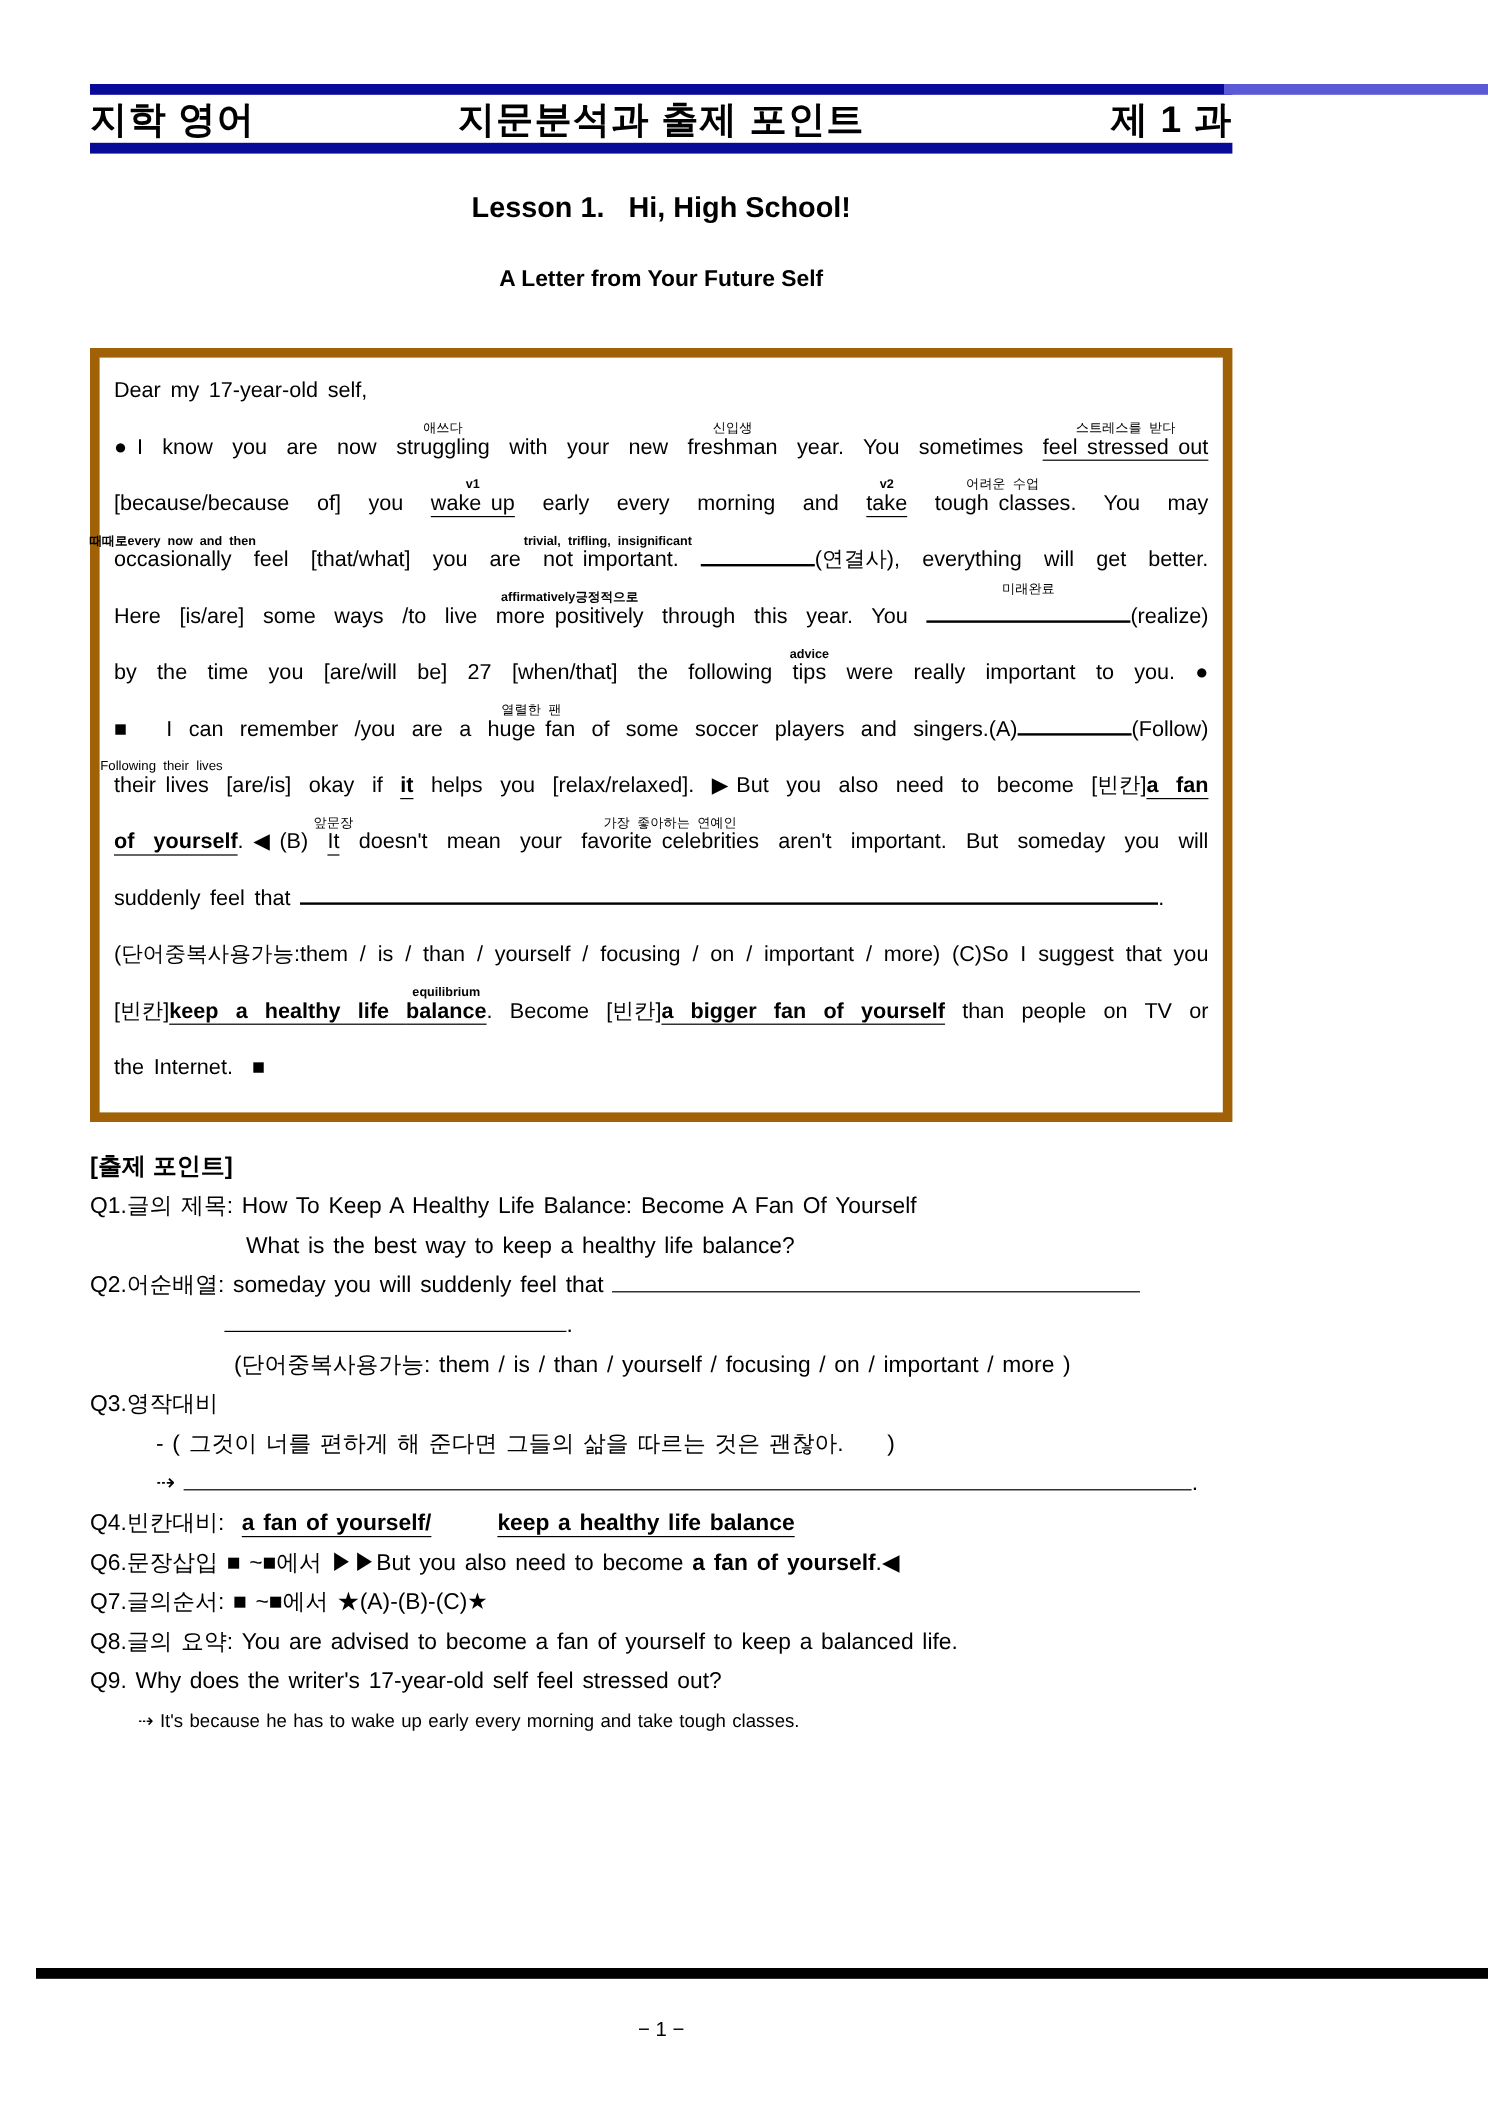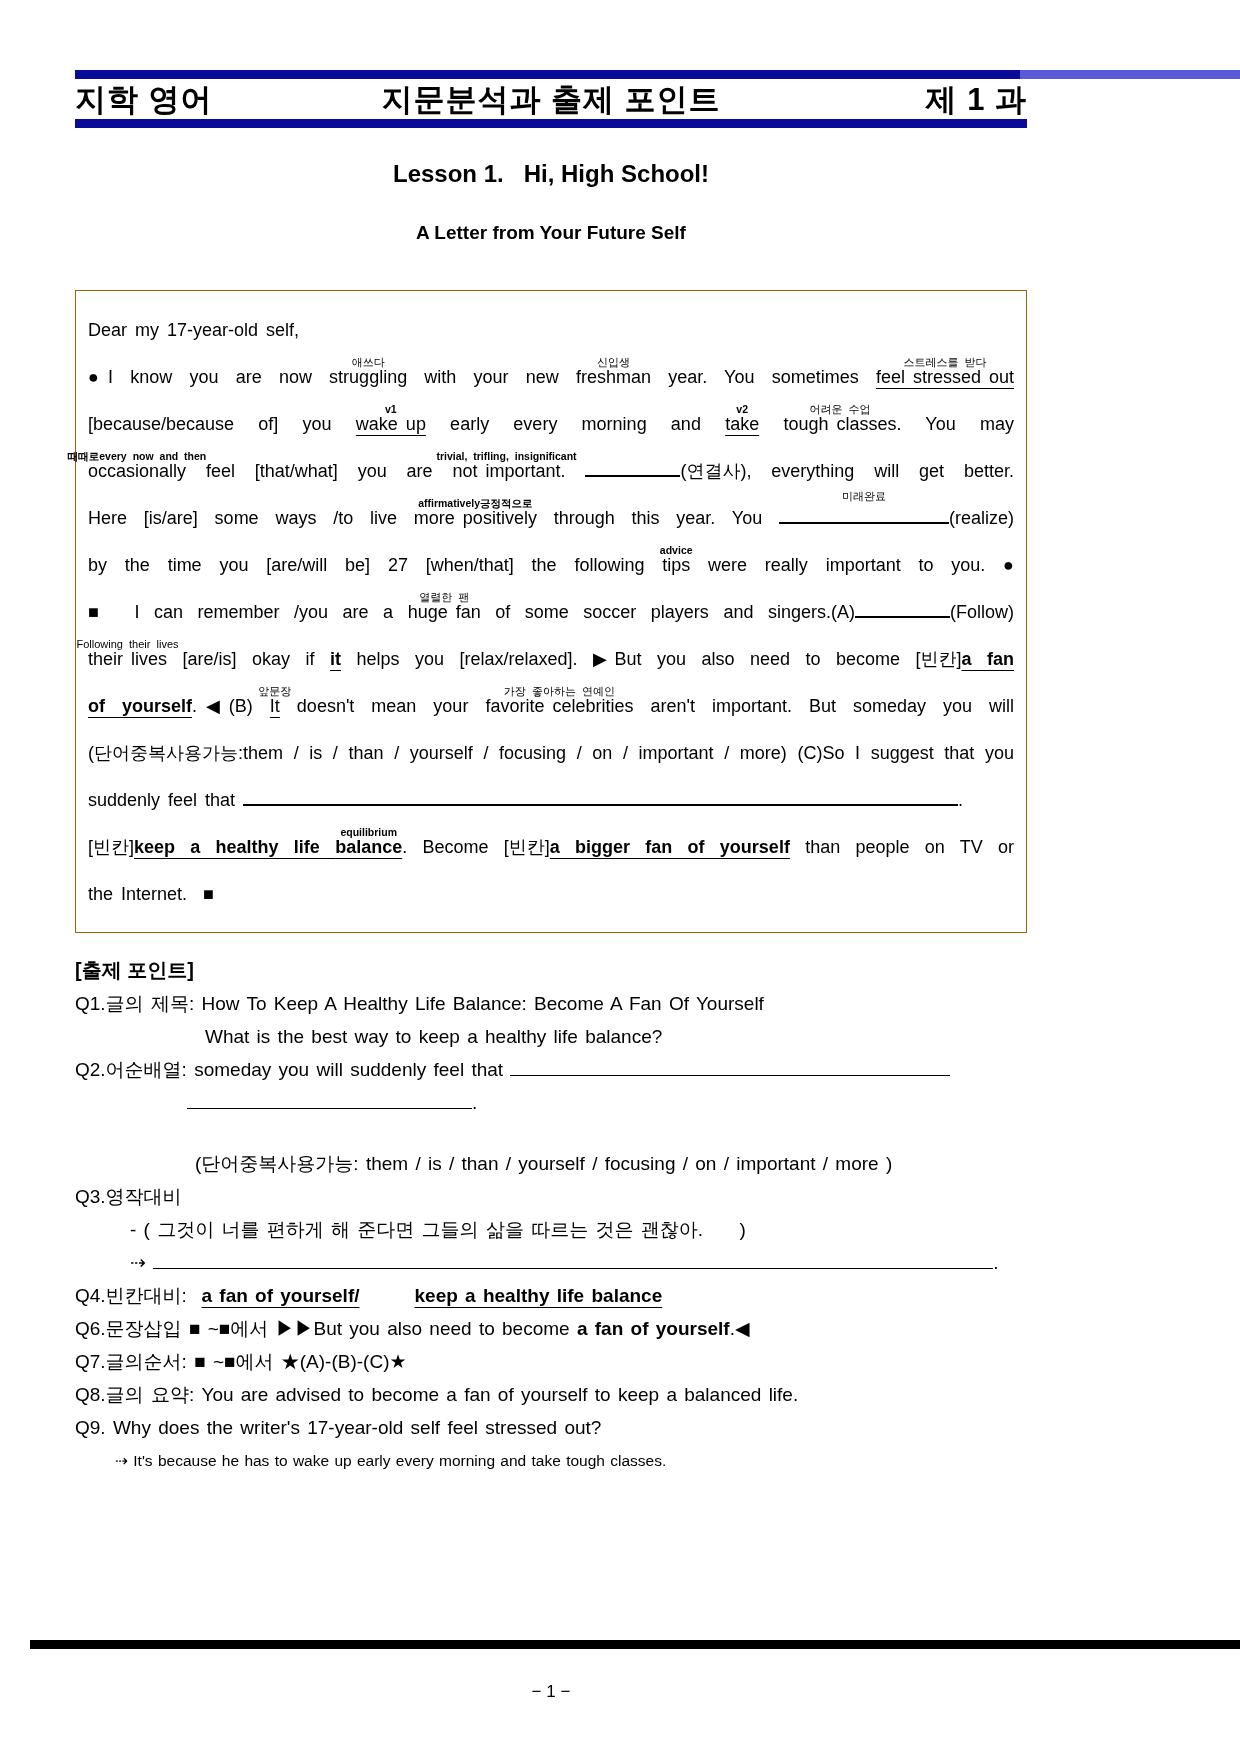--- a/index.html
+++ b/index.html
@@ -18,21 +18,21 @@
   .header{padding-top:70px;position:relative;}
   .bar{height:9px;background:var(--navy);}
   .bar-top-light{position:absolute;top:70px;left:1020px;width:220px;height:9px;background:var(--navy-light);}
   .hrow{display:flex;justify-content:space-between;height:40px;position:relative;}
   .htext{font-weight:bold;font-size:31px;letter-spacing:1px;white-space:pre;}
   .hcenter{position:absolute;left:50%;transform:translateX(-50%);}
   
   .title{margin-top:32px;text-align:center;font-size:24px;font-weight:bold;white-space:pre;}
   .subtitle{margin-top:34px;text-align:center;font-size:19px;font-weight:bold;white-space:pre;}
   
-  .passage{margin-top:46px;border:1px solid #a16207;padding:16px 12px 14px 12px;}
+  .passage{margin-top:46px;border:8px solid #a16207;padding:4px 12px 14px 12px;}
   .pline{position:relative;height:47px;line-height:47px;font-size:18px;word-spacing:3px;}
   .j{text-align:justify;text-align-last:justify;text-justify:inter-word;}
   .seg{white-space:pre-wrap;}
   .seg.b{font-weight:bold;}
   .seg.u{text-decoration:underline;text-underline-offset:5px;}
   .hasann{position:relative;display:inline-block;white-space:pre;}
   .ann{
     position:absolute;bottom:33px;left:50%;transform:translateX(-50%);
     font-size:11px;line-height:12px;white-space:nowrap;font-weight:normal;
     text-decoration:none;color:#000;
@@ -75,33 +75,33 @@
   <div class="passage" id="passage">
       <div class="pline"><span class="seg">Dear my 17-year-old self,</span></div>
       <div class="pline j"><span class="seg">●I know you are now </span><span class="seg hasann">struggling<span class="ann">애쓰다</span></span><span class="seg"> with your new </span><span class="seg hasann">freshman<span class="ann">신입생</span></span><span class="seg"> year. You sometimes </span><span class="seg u hasann">feel stressed out<span class="ann">스트레스를 받다</span></span></div>
       <div class="pline j"><span class="seg">[because/because of] you </span><span class="seg u hasann">wake up<span class="ann annb">v1</span></span><span class="seg"> early every morning and </span><span class="seg u hasann">take<span class="ann annb">v2</span></span><span class="seg"> </span><span class="seg hasann">tough classes<span class="ann">어려운 수업</span></span><span class="seg">. You may</span></div>
       <div class="pline j"><span class="seg hasann">occasionally<span class="ann annb">때때로every now and then</span></span><span class="seg"> feel [that/what] you are </span><span class="seg hasann">not important<span class="ann annb">trivial, trifling, insignificant</span></span><span class="seg">. </span><span class="blank" style="width: 95px;"></span><span class="seg">(연결사), everything will get better.</span></div>
       <div class="pline j"><span class="seg">Here [is/are] some ways /to live </span><span class="seg hasann">more positively<span class="ann annb">affirmatively긍정적으로</span></span><span class="seg"> through this year. You </span><span class="blank hasann" style="width: 170px;"><span class="ann">미래완료</span></span><span class="seg">(realize)</span></div>
       <div class="pline j"><span class="seg">by the time you [are/will be] 27 [when/that] the following </span><span class="seg hasann">tips<span class="ann annb">advice</span></span><span class="seg"> were really important to you. ●</span></div>
       <div class="pline j"><span class="seg">■&nbsp; I can remember /you are a </span><span class="seg hasann">huge fan<span class="ann">열렬한 팬</span></span><span class="seg"> of some soccer players and singers.(A)</span><span class="blank" style="width: 95px;"></span><span class="seg">(Follow)</span></div>
       <div class="pline j"><span class="seg hasann">their lives<span class="ann">Following their lives</span></span><span class="seg"> [are/is] okay if </span><span class="seg b u">it</span><span class="seg"> helps you [relax/relaxed]. ▶But you also need to become [빈칸]</span><span class="seg b u">a fan</span></div>
       <div class="pline j"><span class="seg b u">of yourself</span><span class="seg">.◀(B) </span><span class="seg u hasann">It<span class="ann">앞문장</span></span><span class="seg"> doesn't mean your </span><span class="seg hasann">favorite celebrities<span class="ann">가장 좋아하는 연예인</span></span><span class="seg"> aren't important. But someday you will</span></div>
+      <div class="pline"><span class="seg">suddenly feel that </span><span class="blank" style="width: 715px;"></span><span class="seg">.</span></div>
       <div class="pline j"><span class="seg">(단어중복사용가능:them / is / than / yourself / focusing / on / important / more) (C)So I suggest that you</span></div>
-      <div class="pline"><span class="seg">suddenly feel that </span><span class="blank" style="width: 715px;"></span><span class="seg">.</span></div>
       <div class="pline j"><span class="seg">[빈칸]</span><span class="seg b u">keep a healthy life </span><span class="seg b u hasann">balance<span class="ann annb">equilibrium</span></span><span class="seg">. Become [빈칸]</span><span class="seg b u">a bigger fan of yourself</span><span class="seg"> than people on TV or</span></div>
       <div class="pline"><span class="seg">the Internet.&nbsp; ■</span></div>
     </div>
 
   <div class="qsec" id="questions">
     <div class="qtitle">[출제 포인트]</div>
   <div class="qline"><span class="seg">Q1.글의 제목: How To Keep A Healthy Life Balance: Become A Fan Of Yourself</span></div>
       <div class="qline" style="padding-left: 130px;"><span class="seg">What is the best way to keep a healthy life balance?</span></div>
       <div class="qline"><span class="seg">Q2.어순배열: someday you will suddenly feel that </span><span class="blank" style="width: 440px;"></span></div>
       <div class="qline" style="padding-left: 112px;"><span class="blank" style="width: 285px;"></span><span class="seg">.</span></div>
-      <div class="qline" style="padding-left: 120px; margin-top: 28px;"><span class="seg">(단어중복사용가능: them / is / than / yourself / focusing / on / important / more )</span></div>
+      <div class="qline" style="padding-left: 120px;"><span class="seg">(단어중복사용가능: them / is / than / yourself / focusing / on / important / more )</span></div>
       <div class="qline"><span class="seg">Q3.영작대비</span></div>
       <div class="qline" style="padding-left: 55px;"><span class="seg">- ( 그것이 너를 편하게 해 준다면 그들의 삶을 따르는 것은 괜찮아.&nbsp;&nbsp;&nbsp;&nbsp; )</span></div>
       <div class="qline" style="padding-left: 55px;"><span class="seg">⇢ </span><span class="blank" style="width: 840px;"></span><span class="seg">.</span></div>
       <div class="qline"><span class="seg">Q4.빈칸대비:&nbsp; </span><span class="seg b u">a fan of yourself/</span><span class="gap" style="width: 55px;"></span><span class="seg b u">keep a healthy life balance</span></div>
       <div class="qline"><span class="seg">Q6.문장삽입 ■ ~■에서 ▶▶But you also need to become </span><span class="seg b">a fan of yourself</span><span class="seg">.◀</span></div>
       <div class="qline"><span class="seg">Q7.글의순서: ■ ~■에서 ★(A)-(B)-(C)★</span></div>
       <div class="qline"><span class="seg">Q8.글의 요약: You are advised to become a fan of yourself to keep a balanced life.</span></div>
       <div class="qline"><span class="seg">Q9. Why does the writer's 17-year-old self feel stressed out?</span></div>
       <div class="qline small" style="padding-left: 40px;"><span class="seg">⇢ It's because he has to wake up early every morning and take tough classes.</span></div>
     </div>

